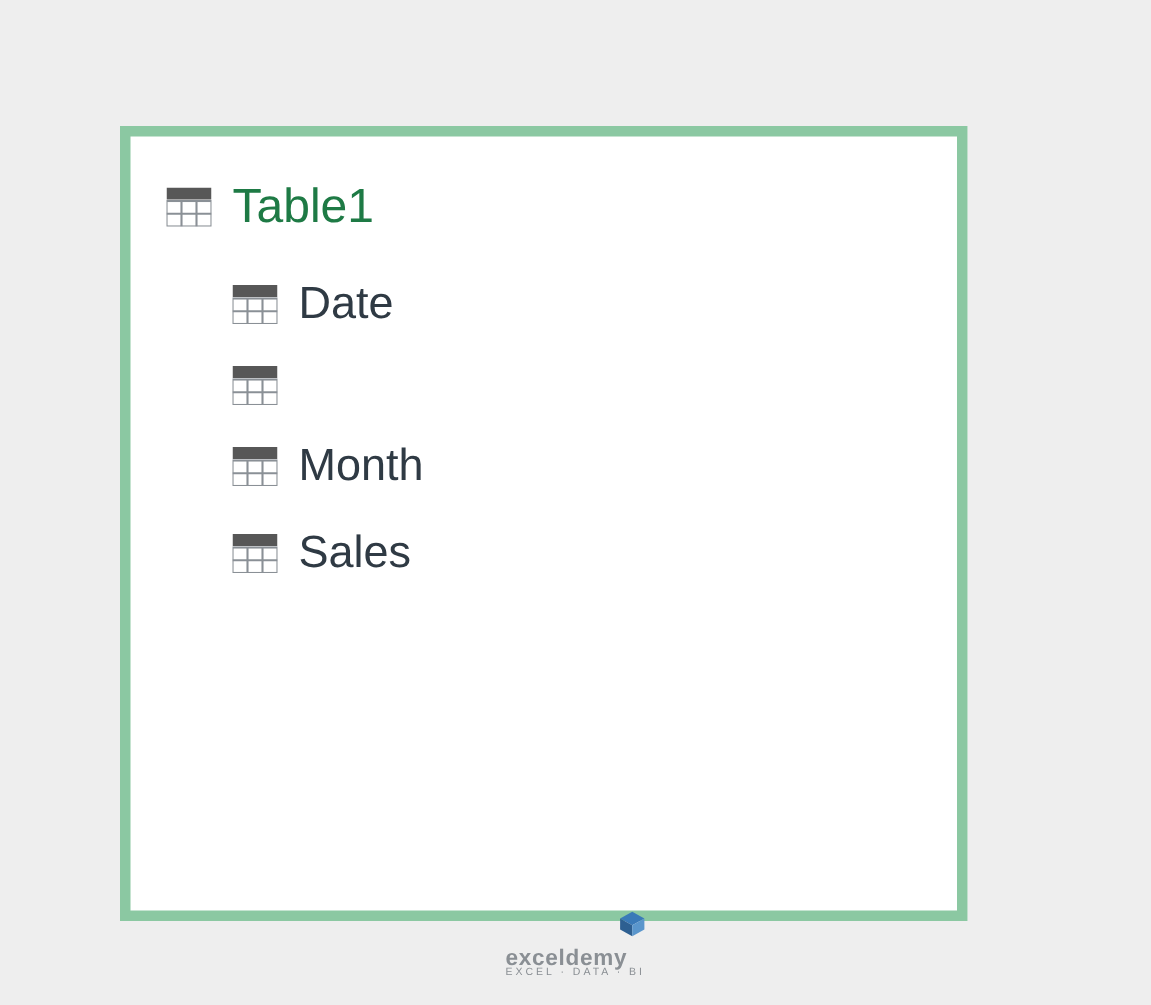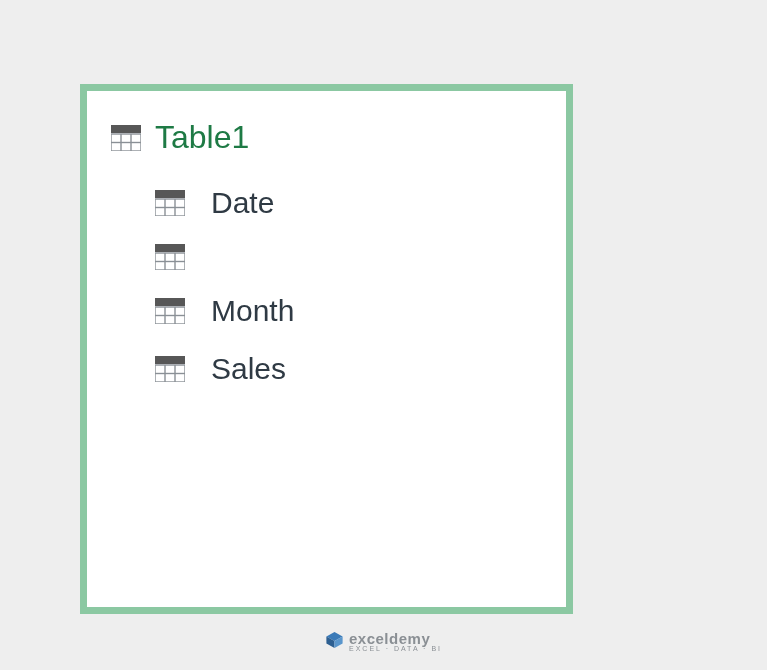--- a/index.html
+++ b/index.html
@@ -11,42 +11,42 @@
       background: #eeeeee;
       font-family: "Segoe UI", Tahoma, Geneva, Verdana, sans-serif;
       width: 767px;
       height: 670px;
       position: relative;
     }
     .fields-panel {
       position: absolute;
       left: 80px;
       top: 84px;
-      width: 493px;
+      width: 565px;
       height: 530px;
       background: #ffffff;
       border: 7px solid #8bc8a2;
       padding: 28px 20px;
     }
     .table-header {
       display: flex;
       align-items: center;
       gap: 14px;
       margin-bottom: 30px;
       margin-left: 4px;
     }
     .table-header .label {
       color: #1e7a45;
       font-size: 32px;
       font-weight: 500;
     }
     .field-item {
       display: flex;
       align-items: center;
-      gap: 26px;
+      gap: 14px;
       margin-left: 48px;
       margin-bottom: 24px;
     }
     .field-item .label {
       color: #2f3a44;
       font-size: 30px;
       font-weight: 500;
     }
     .table-icon {
       width: 30px;
@@ -59,24 +59,25 @@
       width: 100%;
       height: 100%;
       display: block;
     }
     .watermark {
       position: absolute;
       left: 50%;
       bottom: 18px;
       transform: translateX(-50%);
       display: flex;
-      align-items: flex-start;
+      align-items: flex-end;
       gap: 6px;
       color: #8a8f94;
       font-size: 14px;
+      flex-direction: column;
     }
     .watermark .logo-icon {
       width: 18px;
       height: 18px;
       flex-shrink: 0;
     }
     .watermark .brand {
       font-weight: 600;
       letter-spacing: 0.5px;
       font-size: 15px;

